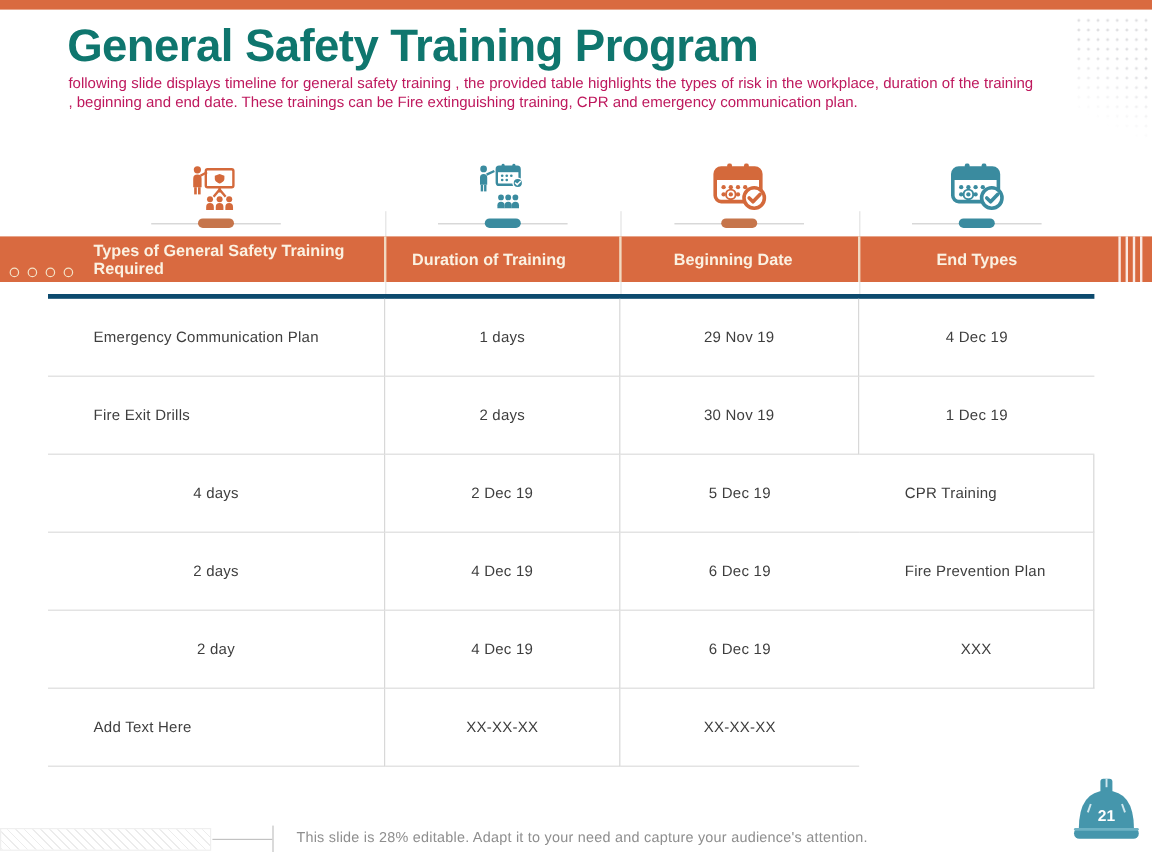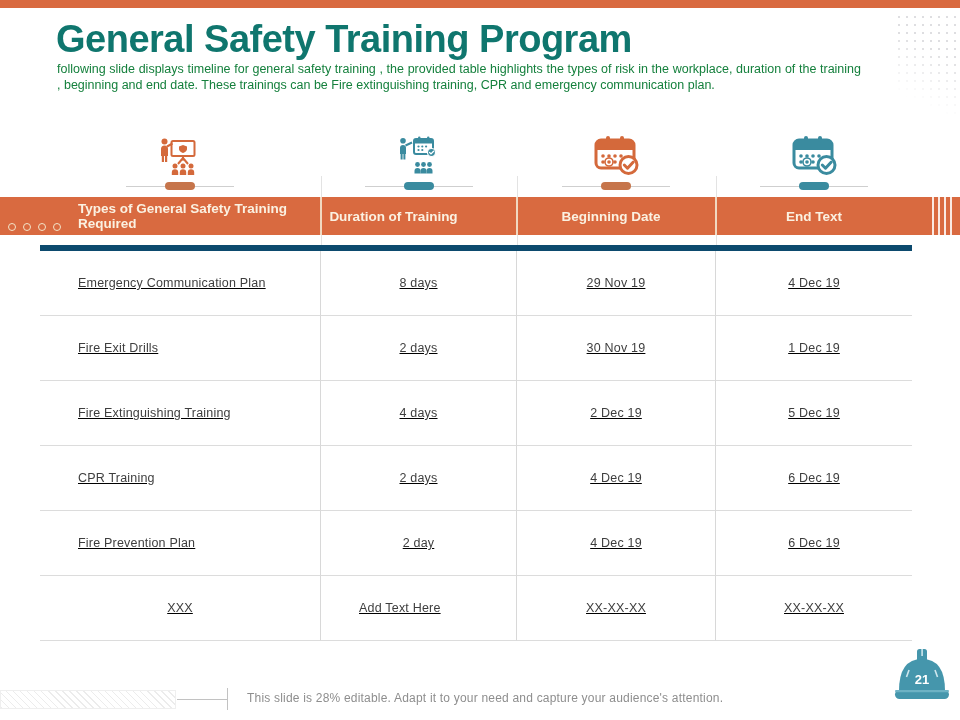--- a/index.html
+++ b/index.html
@@ -14,50 +14,50 @@
   .dotgrid { position:absolute; top:13px; right:3px; width:62px; height:106px;
     background-image: radial-gradient(#d7d7da 1.1px, transparent 1.35px);
     background-size:8px 8px; opacity:.8;
     -webkit-mask-image: linear-gradient(205deg,#000 35%, transparent 80%);
     mask-image: linear-gradient(205deg,#000 35%, transparent 80%);
   }
 
   .title { position:absolute; left:56px; top:18px; font-size:38px; font-weight:700;
     letter-spacing:-0.5px; color:#0f766e; white-space:nowrap; }
   .subtitle { position:absolute; left:57px; top:62px; width:804px; font-size:12.5px;
-    line-height:15.5px; color:#15803d; text-align:justify; }
+    line-height:15.5px; color:#be185d; text-align:justify; }
 
   
   .icon-block { position:absolute; top:136px; width:120px; height:60px; text-align:center; }
   .ib1 { left:120px; } .ib2 { left:359px; } .ib3 { left:556px; } .ib4 { left:754px; }
   .icon-line { position:absolute; top:50px; left:6px; right:6px; height:1px; background:#cfcfcf; }
   .icon-pill { position:absolute; top:46px; left:50%; margin-left:-15px; width:30px; height:8px; border-radius:4px; }
   .pill-orange { background:#C6754B; } .pill-teal { background:#3A8B9F; }
 
   
   .vguide { position:absolute; width:1px; background:#e3e3e3; top:176px; height:70px; z-index:1; }
   .vg1 { left:321px; } .vg2 { left:517px; } .vg3 { left:716px; }
 
   
   .header-band { position:absolute; left:0; top:197px; width:960px; height:38px; background:#D96A40; z-index:2;padding-left:32px; }
   .hcell { position:absolute; top:0; height:38px; display:flex; align-items:center; justify-content:center;
     color:#FBF1E1; font-weight:700; font-size:13.5px; line-height:15px; text-align:center; }
   .hc0 { left:40px; width:281px; justify-content:flex-start; text-align:left; padding-left:38px; }
-  .hc1 { left:313px; width:161px; } .hc2 { left:517px; width:188px; } .hc3 { left:716px; width:196px; }
+  .hc1 { left:327px; width:161px; } .hc2 { left:517px; width:188px; } .hc3 { left:716px; width:196px; }
   .band-divider { position:absolute; top:0; width:2px; height:38px; background:#F3E5CF; opacity:.9; }
   .bd1 { left:320px; } .bd2 { left:516px; } .bd3 { left:715px; }
   .band-circles { position:absolute; left:8px; top:223px; display:flex; gap:7px; z-index:3; }
   .band-circles span { width:8px; height:8px; border-radius:50%; border:1.5px solid #F3E3C8; }
   .band-stripe { position:absolute; top:0; width:1.5px; height:38px; background:#ffffff; opacity:.85; }
   .bs1 { left:932px; } .bs2 { left:938px; } .bs3 { left:944px; } .bs4 { left:950px; }
 
   
   .table-body { position:absolute; left:40px; top:245px; width:872px; z-index:2;
     display:grid; grid-template-columns:281px 196px 199px 196px; grid-auto-rows:65px;
-    border-top:6px solid #0c4a6e;text-decoration:underline; }
+    border-top:4px solid #0c4a6e; }
   .cell { display:flex; align-items:center; justify-content:center; font-size:12.5px; color:#3e3e3e;
     border-bottom:1px solid #dcdcdc; letter-spacing:.2px; }
   .cell.c0 { justify-content:flex-start; padding-left:38px; border-right:1px solid #d8d8d8; }
   .cell.c1, .cell.c2 { border-right:1px solid #d8d8d8; }
 
   
   .hatch { position:absolute; left:0; top:690px; width:176px; height:19px; border:1px solid #efefef;
     background:repeating-linear-gradient(45deg,#ececec 0 1px, #ffffff 1px 5px); }
   .footer-line { position:absolute; left:177px; top:699px; width:50px; height:1px; background:#c2c2c2; }
   .footer-tick { position:absolute; left:227px; top:688px; width:1px; height:22px; background:#c2c2c2; }
@@ -185,46 +185,45 @@
   </div>
 
   <div class="vguide vg1"></div>
   <div class="vguide vg2"></div>
   <div class="vguide vg3"></div>
 
   <div class="header-band">
     <div class="hcell hc0">Types of General Safety Training Required</div>
     <div class="hcell hc1">Duration of Training</div>
     <div class="hcell hc2">Beginning Date</div>
-    <div class="hcell hc3">End Text</div>
+    <div class="hcell hc3">End Types</div>
     <div class="band-divider bd1"></div>
     <div class="band-divider bd2"></div>
     <div class="band-divider bd3"></div>
     <div class="band-stripe bs1"></div>
     <div class="band-stripe bs2"></div>
     <div class="band-stripe bs3"></div>
     <div class="band-stripe bs4"></div>
   </div>
   <div class="band-circles">
     <span></span>
     <span></span>
     <span></span>
     <span></span>
   </div>
 
   <div class="table-body" id="tableBody">
       <div class="cell c0">Emergency Communication Plan</div>
-      <div class="cell c1">8 days</div>
+      <div class="cell c1">1 days</div>
       <div class="cell c2">29 Nov 19</div>
       <div class="cell c3">4 Dec 19</div>
       <div class="cell c0">Fire Exit Drills</div>
       <div class="cell c1">2 days</div>
       <div class="cell c2">30 Nov 19</div>
       <div class="cell c3">1 Dec 19</div>
-      <div class="cell c0">Fire Extinguishing Training</div>
       <div class="cell c1">4 days</div>
       <div class="cell c2">2 Dec 19</div>
       <div class="cell c3">5 Dec 19</div>
       <div class="cell c0">CPR Training</div>
       <div class="cell c1">2 days</div>
       <div class="cell c2">4 Dec 19</div>
       <div class="cell c3">6 Dec 19</div>
       <div class="cell c0">Fire Prevention Plan</div>
       <div class="cell c1">2 day</div>
       <div class="cell c2">4 Dec 19</div>

